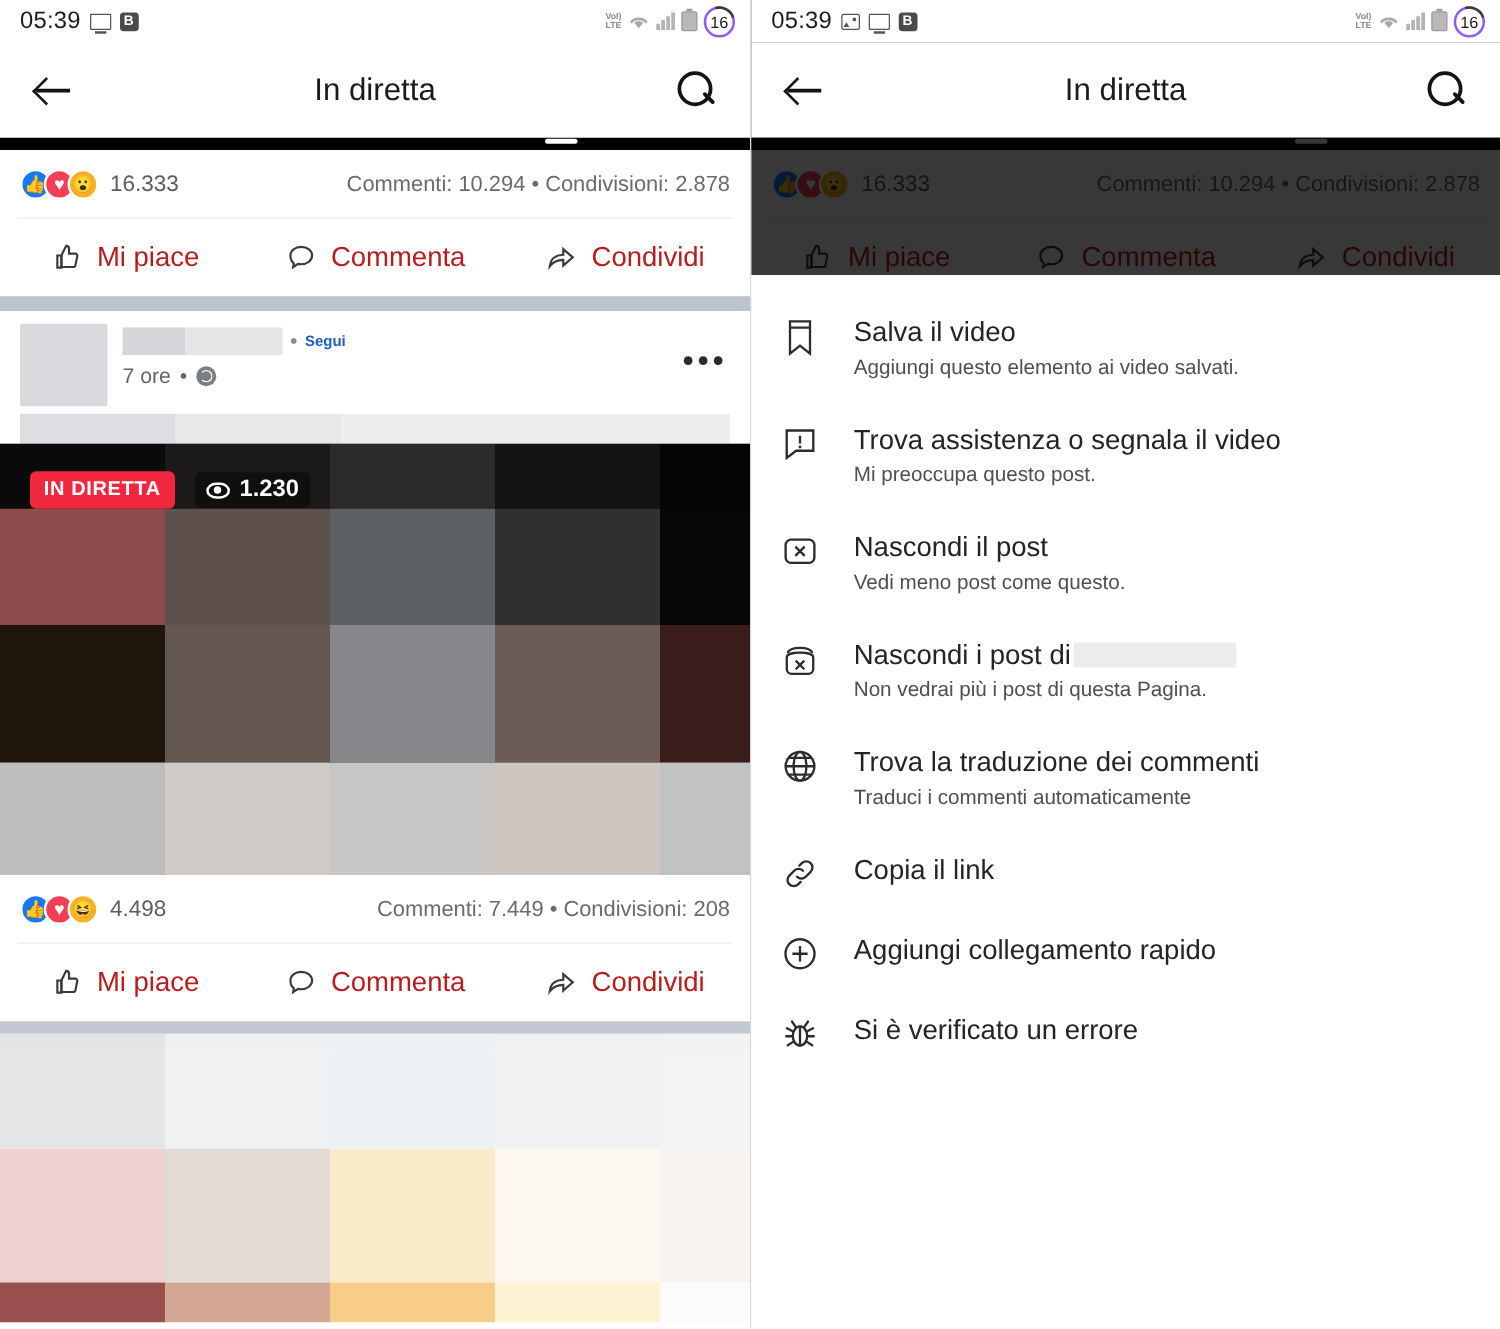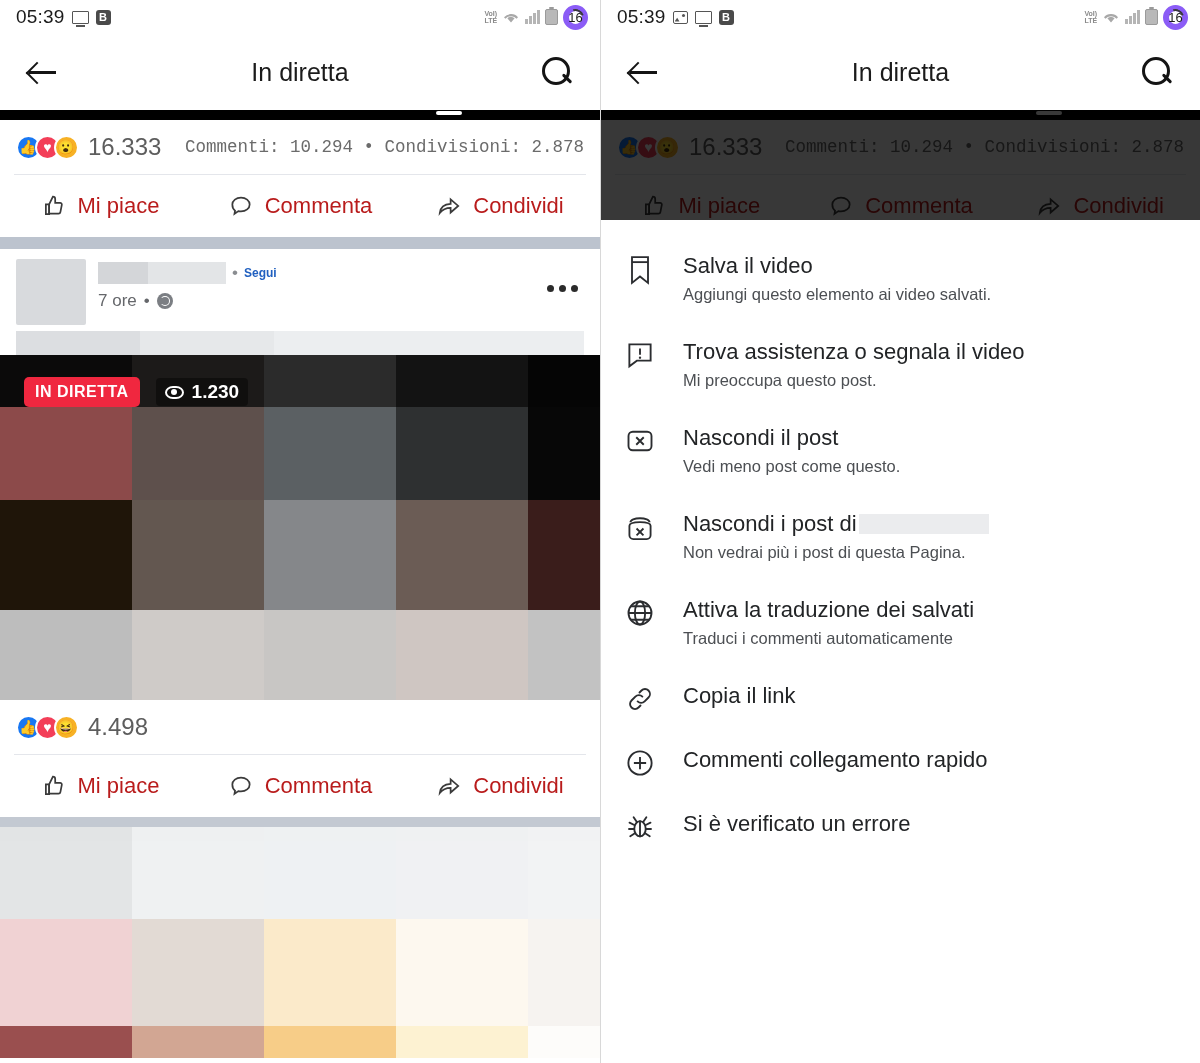--- a/index.html
+++ b/index.html
@@ -28,21 +28,21 @@
       clip-path:polygon(0 100%,38% 26%,70% 100%); }
   .ic-photo:before { content:""; position:absolute; right:2px; top:2px; width:3px; height:3px; background:#555; border-radius:50%; }
   .ic-bold { width:15px; height:15px; background:#4a4a4a; border-radius:3px; color:#fff;
       font-size:11px; font-weight:bold; display:flex; align-items:center; justify-content:center; }
   .ic-volte { font-size:7px; line-height:7.5px; color:#8a8a8a; text-align:center; font-weight:bold; }
   .ic-wifi { width:18px; height:14px; position:relative; color:#9a9a9a; font-size:15px; line-height:14px; }
   .ic-sig { display:flex; align-items:flex-end; gap:1.5px; height:14px; }
   .ic-sig i { width:2.6px; background:#b5b5b5; display:block; }
   .ic-batt { width:13px; height:16px; border:1.6px solid #9a9a9a; border-radius:2px; position:relative; background:#b9b9b9; }
   .ic-batt:before { content:""; position:absolute; top:-3.4px; left:3px; width:5px; height:2px; background:#9a9a9a; border-radius:1px; }
-  .ic-num { width:25px; height:25px; border:6px solid #8b5cf6; border-radius:50%;
+  .ic-num { width:25px; height:25px; border:2px solid #8b5cf6; border-radius:50%;
       font-size:13px; color:#1b1b1b; display:flex; align-items:center; justify-content:center; position:relative; }
   .ic-num:after { content:""; position:absolute; inset:-2px; border:2px solid transparent;
       border-top-color:#3a3a3a; border-radius:50%; transform:rotate(28deg); }
 
   
   .appbar { height:76px; display:flex; align-items:center; padding:0 26px; background:#fff; position:relative; z-index:30; }
   .appbar .title { flex:1; text-align:center; font-size:25px; color:#1b1b1b; }
   .back-arrow { width:34px; height:34px; position:relative; }
   .back-arrow:before { content:""; position:absolute; left:3px; top:16px; width:27px; height:2.6px; background:#141414; }
   .back-arrow:after { content:""; position:absolute; left:3px; top:10px; width:14px; height:14px;
@@ -59,22 +59,22 @@
   
   .reactrow { height:54px; display:flex; align-items:center; padding:0 16px; background:#fff; }
   .reacts { display:flex; align-items:center; }
   .bubble { width:25px; height:25px; border-radius:50%; display:flex; align-items:center; justify-content:center;
       font-size:14px; color:#fff; border:2px solid #fff; margin-left:-6px; }
   .bubble:first-child { margin-left:0; }
   .b-like { background:#1877f2; }
   .b-love { background:#f33e58; }
   .b-wow  { background:#f7b125; }
   .b-haha { background:#f7b125; }
-  .rcount { font-size:24px; color:#5d5d5d; margin-left:9px; }
-  .rmeta { margin-left:auto; font-size:17.5px; color:#6b6b6b;font-family:Liberation Mono, monospace; }
+  .rcount { font-size:18px; color:#5d5d5d; margin-left:9px; }
+  .rmeta { margin-left:auto; font-size:17.5px; color:#6b6b6b; }
 
   .thinrule { height:1px; background:#e4e6eb; margin:0 14px; }
 
   
   .actionrow { height:62px; display:flex; align-items:center; background:#fff; }
   .act { flex:1; display:flex; align-items:center; justify-content:center; gap:11px; font-size:22px; color:#b91c1c; }
   .gl { width:26px; height:26px; position:relative; flex:none; }
   .gl svg { width:26px; height:26px; display:block; }
 
   .sep-thick { height:12px; background:#bcc3ce; }
@@ -278,20 +278,21 @@
       </div>
     </div>
 
     <div class="reactrow">
       <span class="reacts">
         <span class="bubble b-like">👍</span>
         <span class="bubble b-love">♥</span>
         <span class="bubble b-haha">😆</span>
       </span>
       <span class="rcount">4.498</span>
+      <span class="rmeta">Commenti: 7.449 • Condivisioni: 208</span>
     </div>
     <div class="thinrule"></div>
     <div class="actionrow">
       <div class="act">
         <span class="gl">
             <svg viewBox="0 0 24 24" fill="none" stroke="#3b3b3b" stroke-width="1.6">
               <path d="M4.5 10.5h3v9h-3z"></path>
               <path d="M7.5 10.5 11 3.4c1.3 0 2.1.9 2.1 2.1v3.6h4.6c1 0 1.7.9 1.5 1.9l-1.3 6.6c-.15.9-.9 1.4-1.7 1.4H7.5z"></path>
             </svg>
           </span>
@@ -478,21 +479,21 @@
           </div>
           <div class="mrow">
             <div class="micon">
               <svg width="30" height="30" viewBox="0 0 24 24" fill="none" stroke="#2b2d30" stroke-width="1.5">
                 <circle cx="12" cy="12" r="9.2"></circle>
                 <ellipse cx="12" cy="12" rx="4.1" ry="9.2"></ellipse>
                 <path d="M2.9 12h18.2M4.6 6.6h14.8M4.6 17.4h14.8"></path>
               </svg>
             </div>
             <div class="mtxt">
-              <div class="mtitle">Attiva la traduzione dei salvati</div>
+              <div class="mtitle">Trova la traduzione dei commenti</div>
               <div class="msub">Traduci i commenti automaticamente</div>
             </div>
           </div>
           <div class="mrow">
             <div class="micon">
               <svg width="30" height="30" viewBox="0 0 24 24" fill="none" stroke="#2b2d30" stroke-width="1.5" stroke-linecap="round">
                 <path d="M10.1 13.9a3.9 3.9 0 0 0 5.6 0l3.1-3.1a3.95 3.95 0 0 0-5.6-5.6l-1.6 1.6"></path>
                 <path d="M13.9 10.1a3.9 3.9 0 0 0-5.6 0l-3.1 3.1a3.95 3.95 0 0 0 5.6 5.6l1.6-1.6"></path>
               </svg>
             </div>
@@ -501,21 +502,21 @@
             </div>
           </div>
           <div class="mrow">
             <div class="micon">
               <svg width="30" height="30" viewBox="0 0 24 24" fill="none" stroke="#2b2d30" stroke-width="1.5">
                 <circle cx="12" cy="12" r="9.3"></circle>
                 <path d="M12 7.1v9.8M7.1 12h9.8"></path>
               </svg>
             </div>
             <div class="mtxt">
-              <div class="mtitle">Commenti collegamento rapido</div>
+              <div class="mtitle">Aggiungi collegamento rapido</div>
             </div>
           </div>
           <div class="mrow">
             <div class="micon">
               <svg width="30" height="30" viewBox="0 0 24 24" fill="none" stroke="#2b2d30" stroke-width="1.5" stroke-linecap="round">
                 <ellipse cx="12" cy="13.4" rx="4.6" ry="6.1"></ellipse>
                 <path d="M12 7.3v12.2"></path>
                 <path d="M7.4 10.4 3.6 8.5M16.6 10.4l3.8-1.9M7.4 13.6H3.2M16.6 13.6h4.2M7.6 17.2 4.2 19.4M16.4 17.2l3.4 2.2"></path>
                 <path d="M9.2 7.6 6.9 4.2M14.8 7.6l2.3-3.4"></path>
               </svg>

